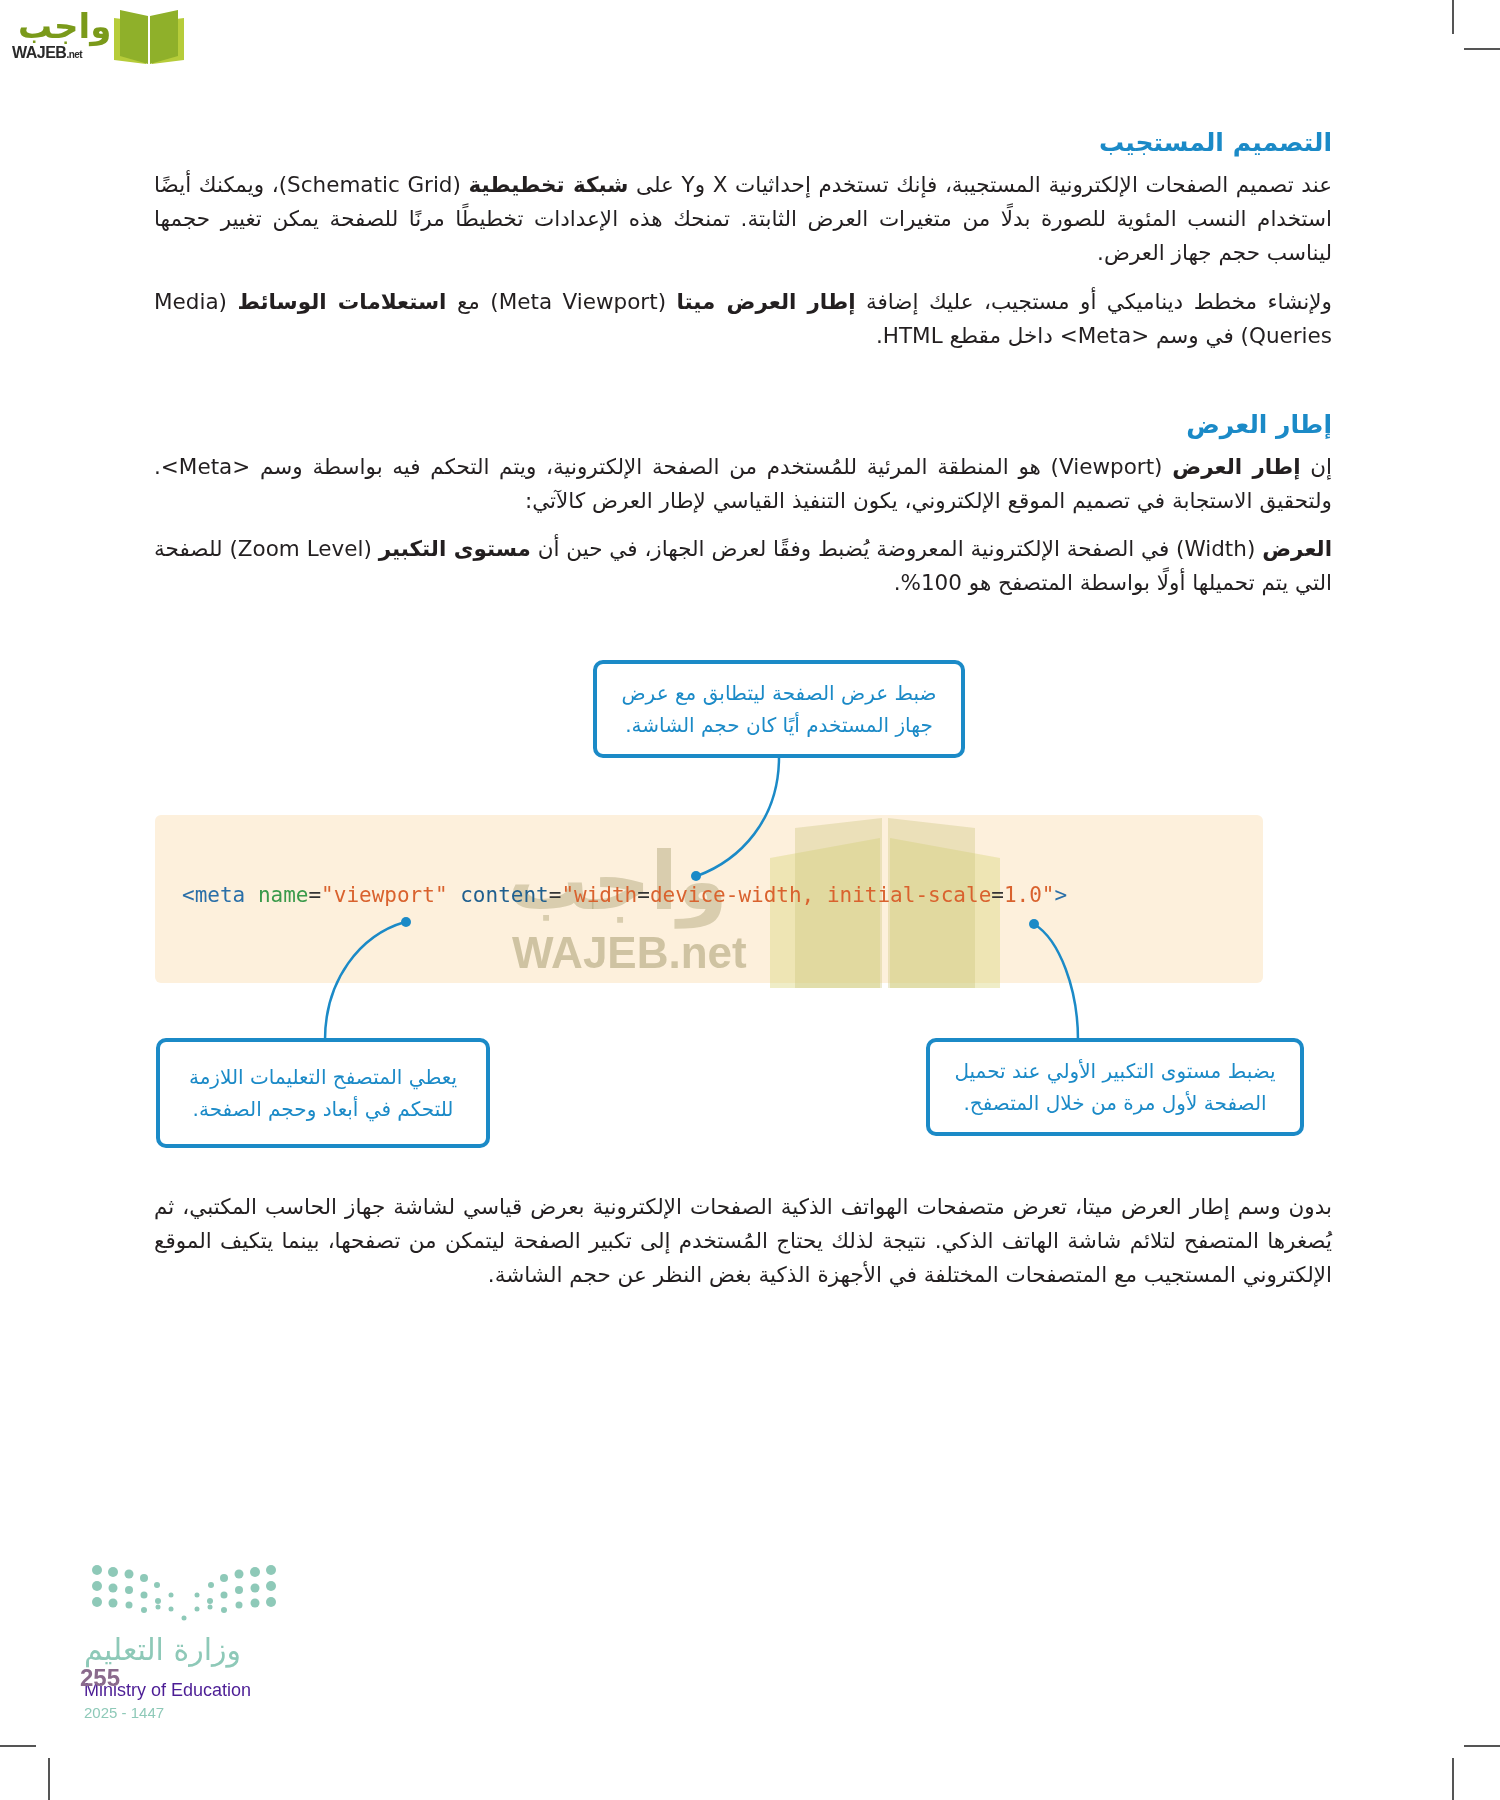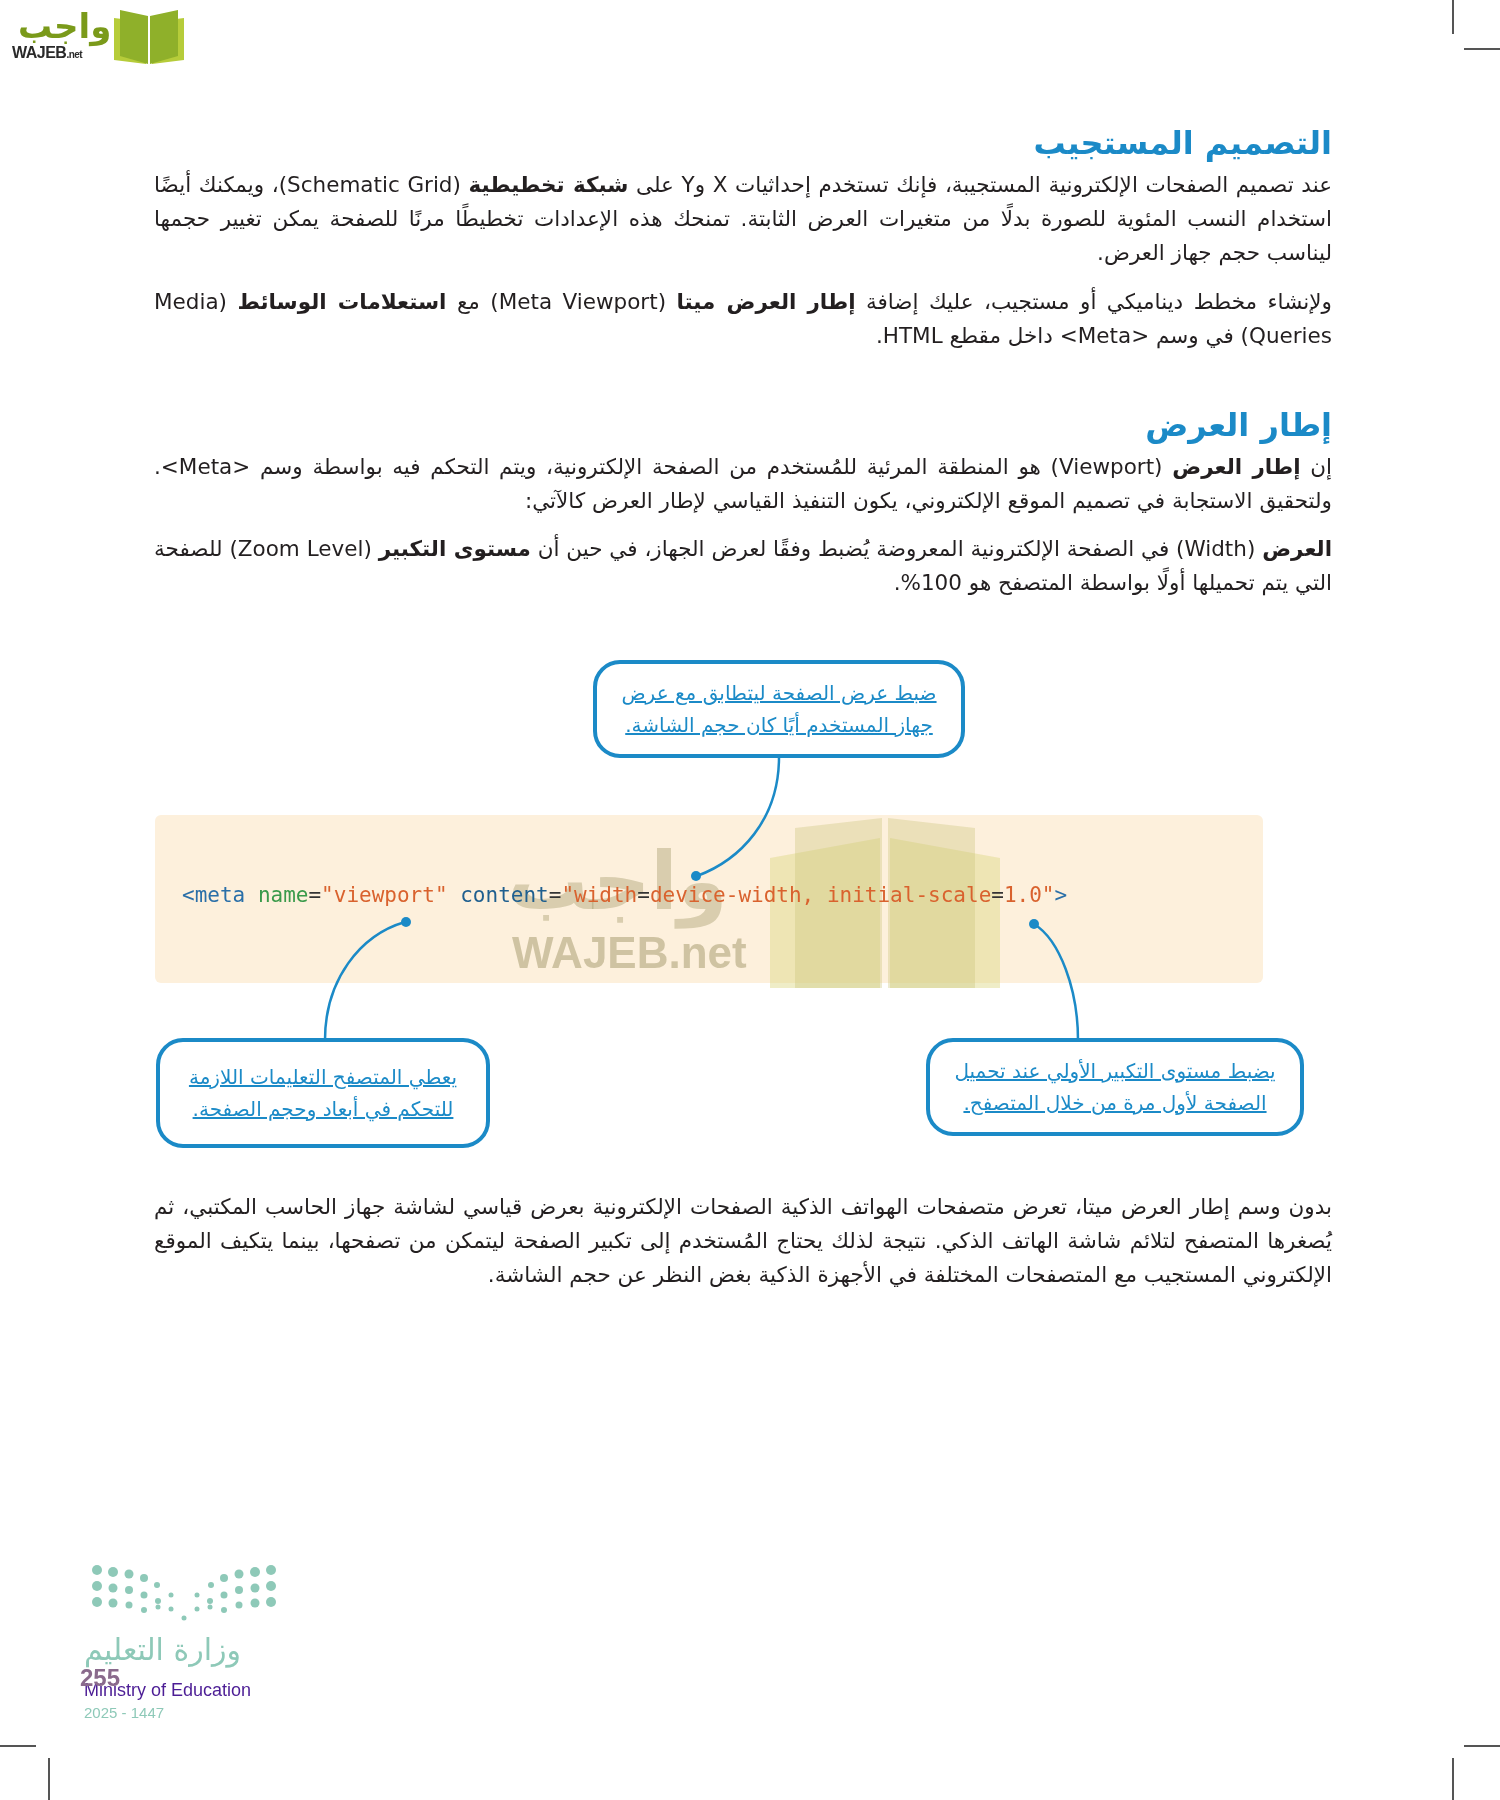--- a/index.html
+++ b/index.html
@@ -8,34 +8,34 @@
 
   
   .crop { position: absolute; background: #555; }
 
   
   .logo { position: absolute; left: 8px; top: 4px; width: 182px; height: 62px; }
   .logo-ar { position: absolute; left: 10px; top: 0px; font-family: "DejaVu Sans", sans-serif; font-weight: bold; font-size: 34px; color: #7a9a1a; direction: rtl; line-height: 44px; }
   .logo-en { position: absolute; left: 4px; top: 40px; font-family: "Liberation Sans", sans-serif; font-weight: bold; font-size: 16px; color: #2a2a2a; letter-spacing: -0.5px; }
   .logo-en small { font-size: 10px; }
   .logo-book { position: absolute; left: 100px; top: 4px; }
-  .heading { position: absolute; right: 168px; color: #1b8ac7; font-weight: bold; font-size: 32px; direction: rtl; line-height: 34px; }
+  .heading { position: absolute; right: 168px; color: #1b8ac7; font-weight: bold; font-size: 25px; direction: rtl; line-height: 34px; }
   .para { position: absolute; right: 168px; width: 1178px; direction: rtl; text-align: justify; text-align-last: right; font-size: 21.5px; line-height: 34px; color: #231f20; }
   .para b { font-weight: bold; }
 
   
   .code-bg { position: absolute; left: 155px; top: 815px; width: 1108px; height: 168px; background: #fdf0dc; border-radius: 6px; }
   .code { position: absolute; left: 182px; top: 880px; font-family: "DejaVu Sans Mono", "Liberation Mono", monospace; font-size: 21px; white-space: pre; line-height: 30px; direction: ltr; }
   .c-tag { color: #2a6fa8; }
   .c-attr { color: #3a9a4a; }
   .c-eq { color: #333333; }
   .c-str { color: #d9622e; }
   .c-attr2 { color: #1f5f8f; }
 
-  .callout { position: absolute; border: 4px solid #1b8ac7; border-radius: 27px; background: #ffffff; color: #1b8ac7; font-size: 20px; line-height: 32px; direction: rtl; text-align: center; display: flex; align-items: center; justify-content: center; padding: 0 18px; text-decoration: underline; }
+  .callout { position: absolute; border: 4px solid #1b8ac7; border-radius: 10px; background: #ffffff; color: #1b8ac7; font-size: 20px; line-height: 32px; direction: rtl; text-align: center; display: flex; align-items: center; justify-content: center; padding: 0 18px; }
 
   .wm { position: absolute; pointer-events: none; }
   .wm-text { position: absolute; left: 512px; top: 928px; font-family: "Liberation Sans", sans-serif; font-weight: bold; font-size: 44px; color: rgba(150,140,90,0.45); }
   .wm-ar { position: absolute; left: 508px; top: 835px; font-weight: bold; font-size: 80px; color: rgba(150,140,90,0.35); direction: rtl; }
 
   
   .moe { position: absolute; left: 80px; top: 1560px; width: 200px; }
   .moe-ar { position: absolute; left: 84px; top: 1632px; font-size: 30px; color: #8ec9b8; direction: rtl; font-weight: normal; }
   .moe-en { position: absolute; left: 84px; top: 1680px; font-family: "Liberation Sans", sans-serif; font-size: 18px; color: #4c1d95; }
   .moe-year { position: absolute; left: 84px; top: 1704px; font-family: "Liberation Sans", sans-serif; font-size: 15px; color: #8ec9b8; }

